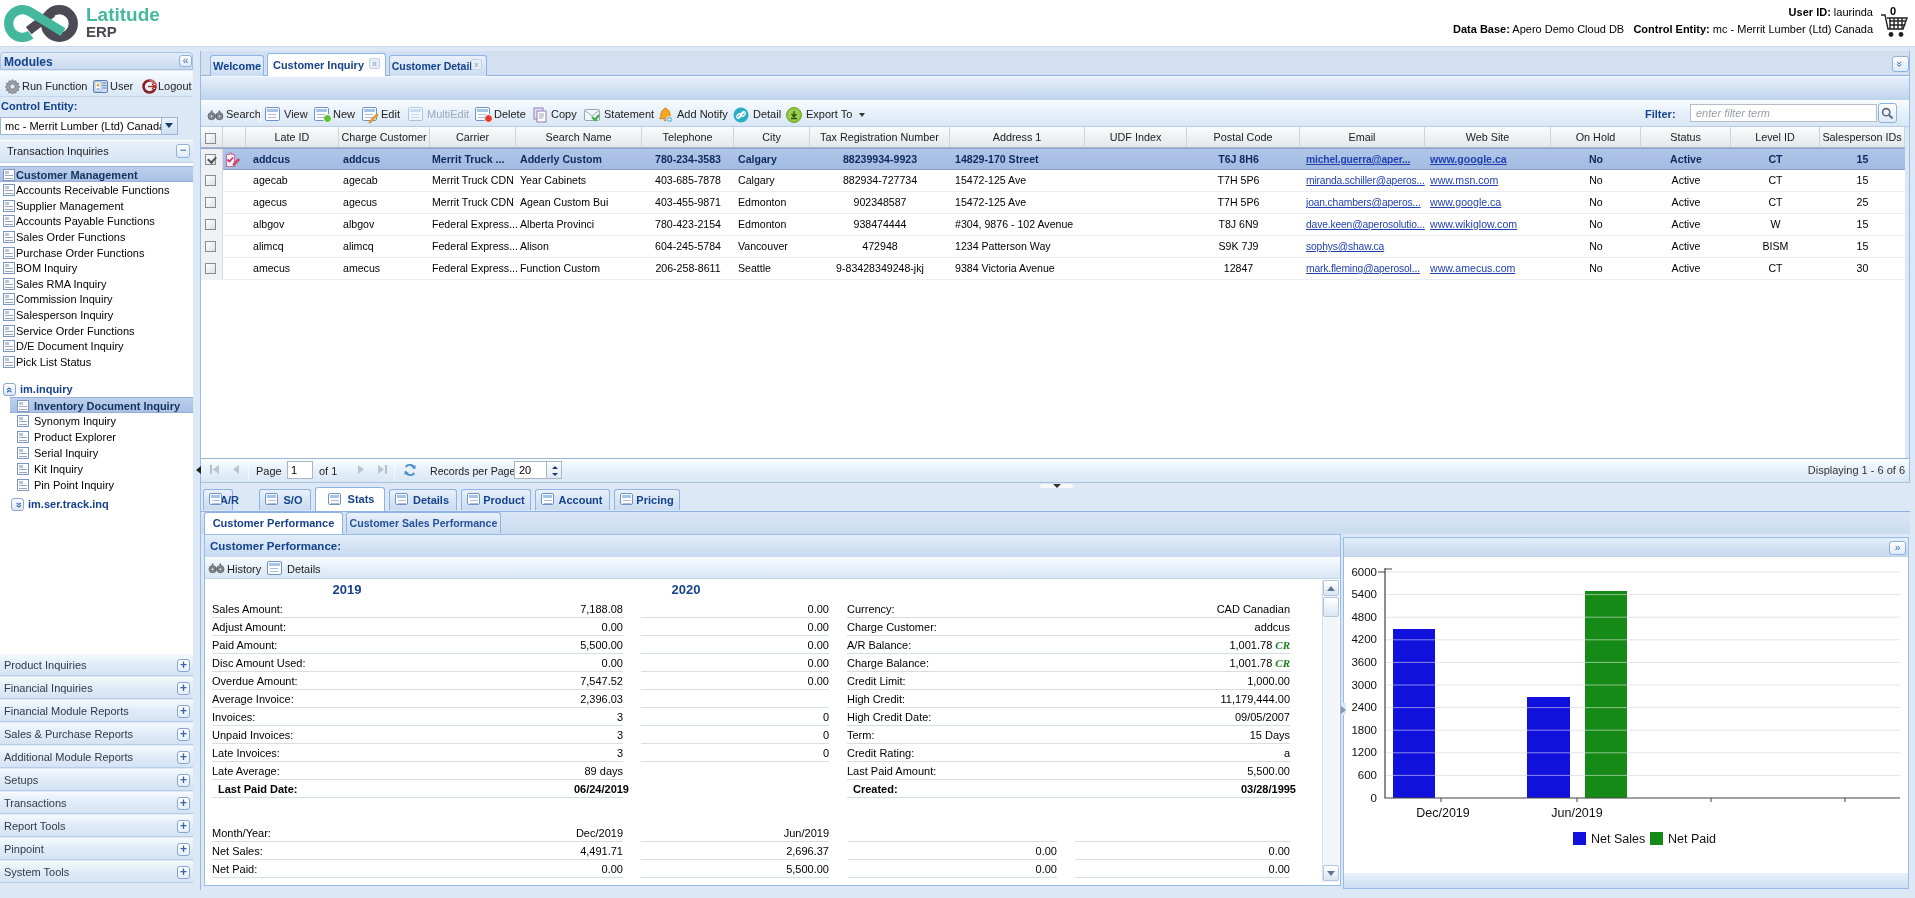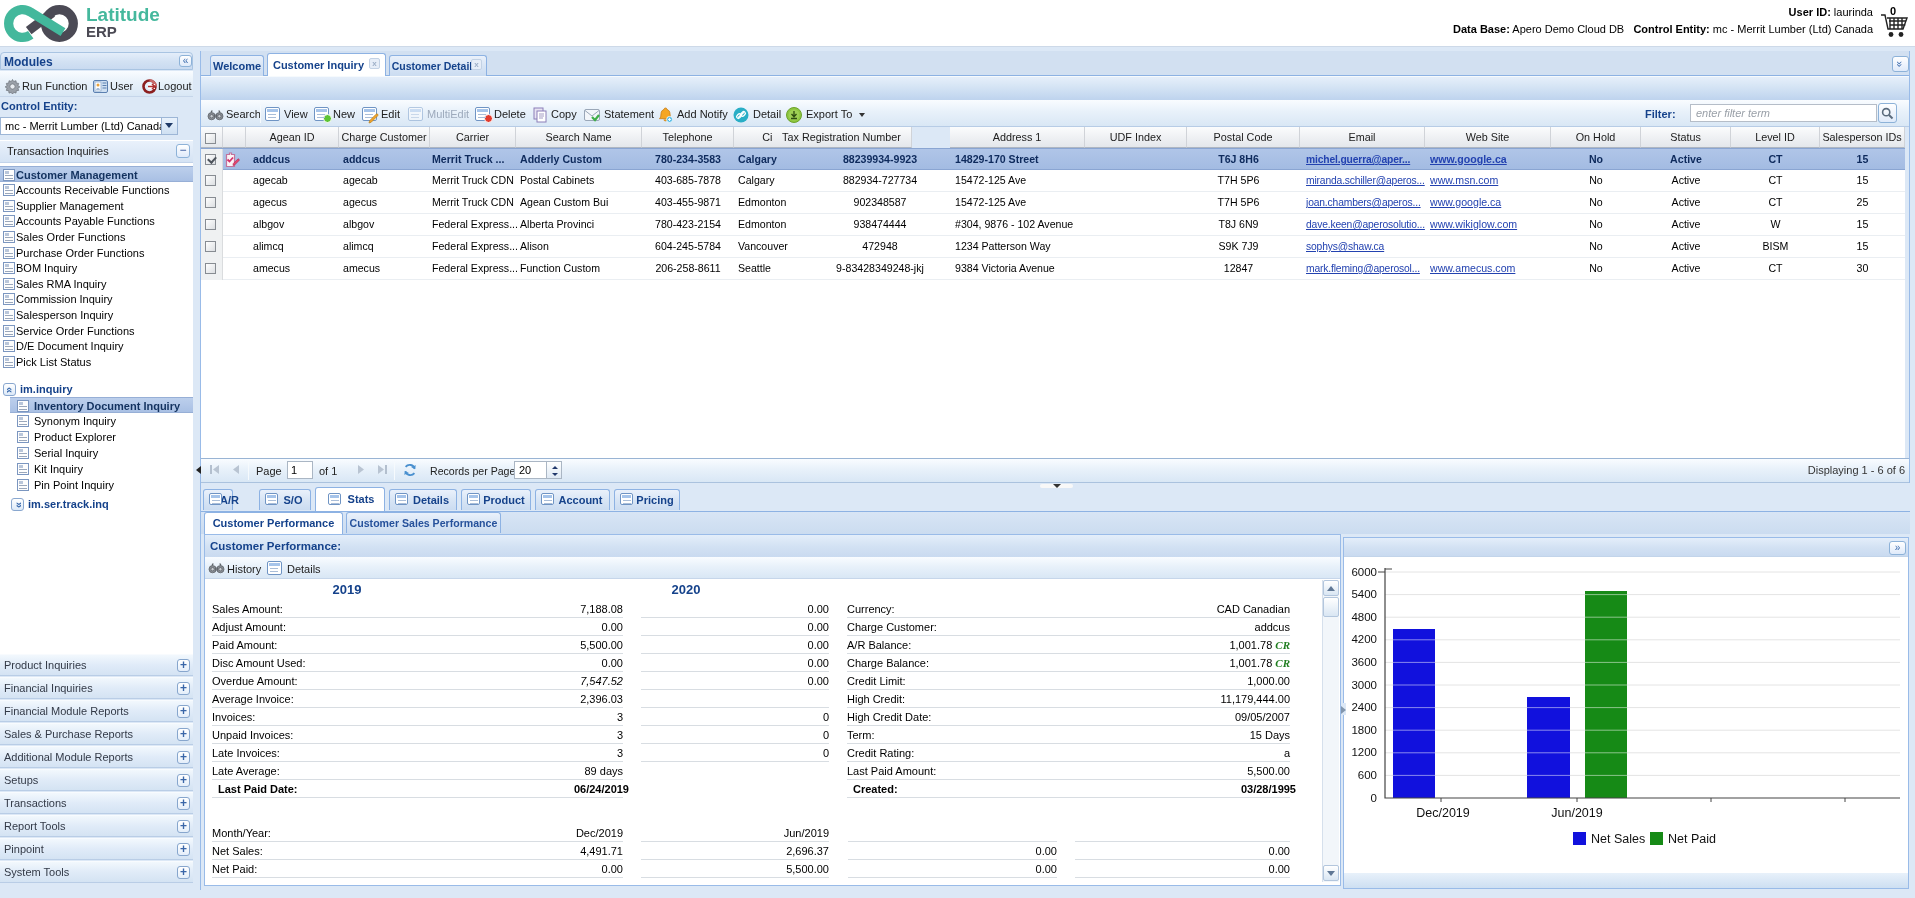--- a/index.html
+++ b/index.html
@@ -341,27 +341,27 @@
       <circle cx="5.2" cy="5.2" r="3.6" fill="none" stroke="#5a6b7d" stroke-width="1.6"></circle>
       <line x1="8" y1="8" x2="11.5" y2="11.5" stroke="#5a6b7d" stroke-width="2"></line>
     </svg>
 </div>
 
 <div id="gridhead">
 <div class="gh" style="left:200px;width:23px;">
       <i class="cb" style="left:5px;top:6px;"></i>
     </div>
 <div class="gh" style="left:223px;width:23px;"></div>
-<div class="gh" style="left:246px;width:93px;">Agean ID</div>
+<div class="gh" style="left:246px;width:93px;">Late ID</div>
 <div class="gh" style="left:339px;width:91px;">Charge Customer</div>
 <div class="gh" style="left:430px;width:86px;">Carrier</div>
 <div class="gh" style="left:516px;width:126px;">Search Name</div>
 <div class="gh" style="left:642px;width:92px;">Telephone</div>
 <div class="gh" style="left:734px;width:76px;">City</div>
-<div class="gh" style="left:772px;width:140px;">Tax Registration Number</div>
+<div class="gh" style="left:810px;width:140px;">Tax Registration Number</div>
 <div class="gh" style="left:950px;width:135px;">Address 1</div>
 <div class="gh" style="left:1085px;width:102px;">UDF Index</div>
 <div class="gh" style="left:1187px;width:113px;">Postal Code</div>
 <div class="gh" style="left:1300px;width:125px;">Email</div>
 <div class="gh" style="left:1425px;width:126px;">Web Site</div>
 <div class="gh" style="left:1551px;width:90px;">On Hold</div>
 <div class="gh" style="left:1641px;width:90px;">Status</div>
 <div class="gh" style="left:1731px;width:89px;">Level ID</div>
 <div class="gh" style="left:1820px;width:85px;">Salesperson IDs</div>
 </div>
@@ -389,21 +389,21 @@
       <i class="cell x15">Active</i>
       <i class="cell x16">CT</i>
       <i class="cell x17">15</i>
 </div>
 <div class="grow" style="top:170px;">
  <i class="cbc"></i>
       <i class="cb" style="left:5px;top:5px;"></i>
  <i class="cell x2">agecab</i>
       <i class="cell x3">agecab</i>
       <i class="cell x4">Merrit Truck CDN</i>
-      <i class="cell x5">Postal Cabinets</i>
+      <i class="cell x5">Year Cabinets</i>
       <i class="cell x6">403-685-7878</i>
       <i class="cell x7">Calgary</i>
       <i class="cell x8">882934-727734</i>
       <i class="cell x9">15472-125 Ave</i>
       <i class="cell x11">T7H 5P6</i>
       <i class="cell x12"><a class="lnk">miranda.schiller@aperos...</a></i>
       <i class="cell x13"><a class="lnk">www.msn.com</a></i>
       <i class="cell x14">No</i>
       <i class="cell x15">Active</i>
       <i class="cell x16">CT</i>
@@ -601,21 +601,21 @@
         <span class="sv" style="left:188px;width:223px;">0.00</span>
 <span class="sv" style="left:438px;width:179px;">0.00</span>
 <span class="sl" style="left:635px;">Charge Balance:</span>
         <span class="sv" style="left:788px;width:290px;">1,001.78 <span class="cr">CR</span></span>
 </div>
 <div class="sep" style="left:212px;top:671px;width:411px;"></div>
 <div class="sep" style="left:641px;top:671px;width:188px;"></div>
 <div class="sep" style="left:847px;top:671px;width:443px;"></div>
 <div class="srow" style="left:212px;top:673px;width:1100px;">
 <span class="sl">Overdue Amount:</span>
-        <span class="sv" style="left:188px;width:223px;font-style:italic;">7,547.52</span>
+        <span class="sv" style="left:188px;width:223px;">7,547.52</span>
 <span class="sv" style="left:438px;width:179px;">0.00</span>
 <span class="sl" style="left:635px;">Credit Limit:</span>
         <span class="sv" style="left:788px;width:290px;">1,000.00</span>
 </div>
 <div class="sep" style="left:212px;top:689px;width:411px;"></div>
 <div class="sep" style="left:641px;top:689px;width:188px;"></div>
 <div class="sep" style="left:847px;top:689px;width:443px;"></div>
 <div class="srow" style="left:212px;top:691px;width:1100px;">
 <span class="sl">Average Invoice:</span>
         <span class="sv" style="left:188px;width:223px;">2,396.03</span>

